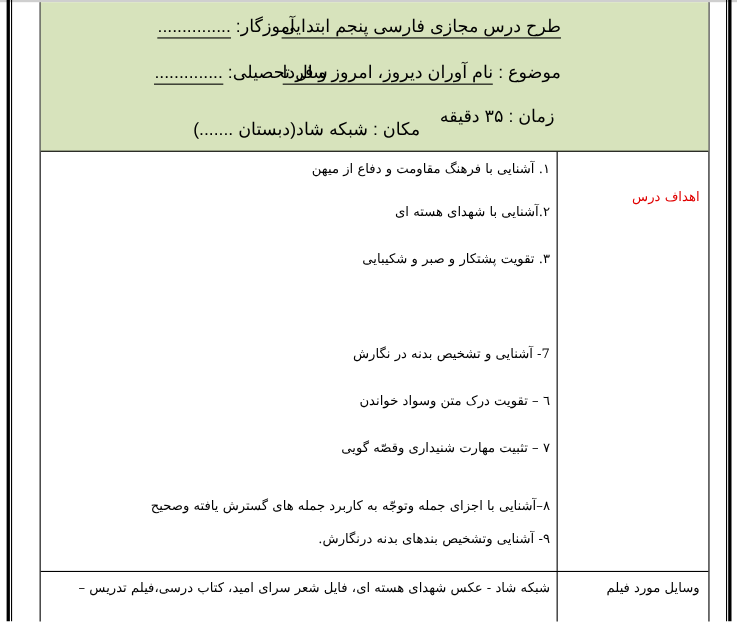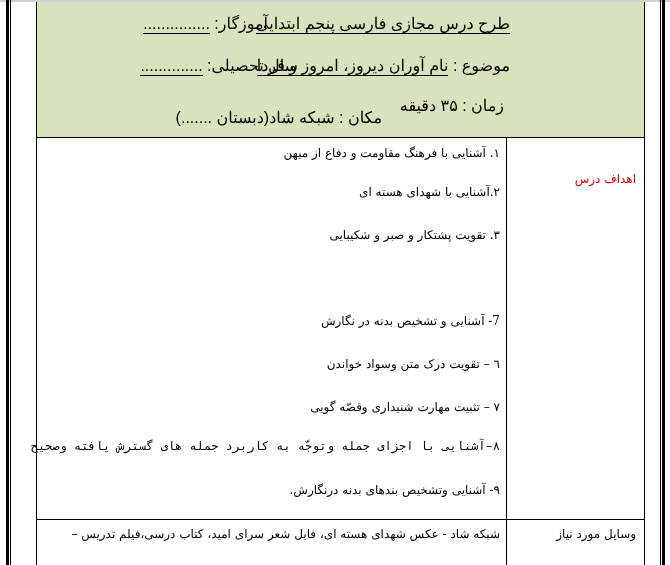--- a/index.html
+++ b/index.html
@@ -89,23 +89,23 @@
 
   <div class="row-goals">
     <div class="vdivider"></div>
     <div class="label-cell" style="color:#E00000;margin-top:24px;">اهداف درس</div>
     <div class="goal" style="top:8px;">۱. آشنایی با فرهنگ مقاومت و دفاع از میهن</div>
     <div class="goal" style="top:47px;">۲.آشنایی با شهدای هسته ای</div>
     <div class="goal" style="top:90px;">۳. تقویت پشتکار و صبر و شکیبایی</div>
     <div class="goal" style="top:176px;">7- آشنایی و تشخیص بدنه در نگارش</div>
     <div class="goal" style="top:219px;">٦ – تقویت درک متن وسواد خواندن</div>
     <div class="goal" style="top:262px;">۷ – تثبیت مهارت شنیداری وقصّه گویی</div>
-    <div class="goal" style="top:301px;font-family:Liberation Mono, monospace;">۸–آشنایی با اجزای جمله وتوجّه به کاربرد جمله های گسترش یافته وصحیح</div>
+    <div class="goal" style="top:315px;">۸–آشنایی با اجزای جمله وتوجّه به کاربرد جمله های گسترش یافته وصحیح</div>
     <div class="goal" style="top:345px;">۹- آشنایی وتشخیص بندهای بدنه درنگارش.</div>
   </div>
 
   <div class="row-tools">
     <div class="vdivider"></div>
-    <div class="label-cell" style="top:7px; right:8px;">وسایل مورد نیاز</div>
+    <div class="label-cell" style="top:7px; right:8px;">وسایل مورد فیلم</div>
     <div class="tools-text">شبکه شاد - عکس شهدای هسته ای، فایل شعر سرای امید، کتاب درسی،فیلم تدریس –</div>
   </div>
 
 </div>
 
 </body></html>

